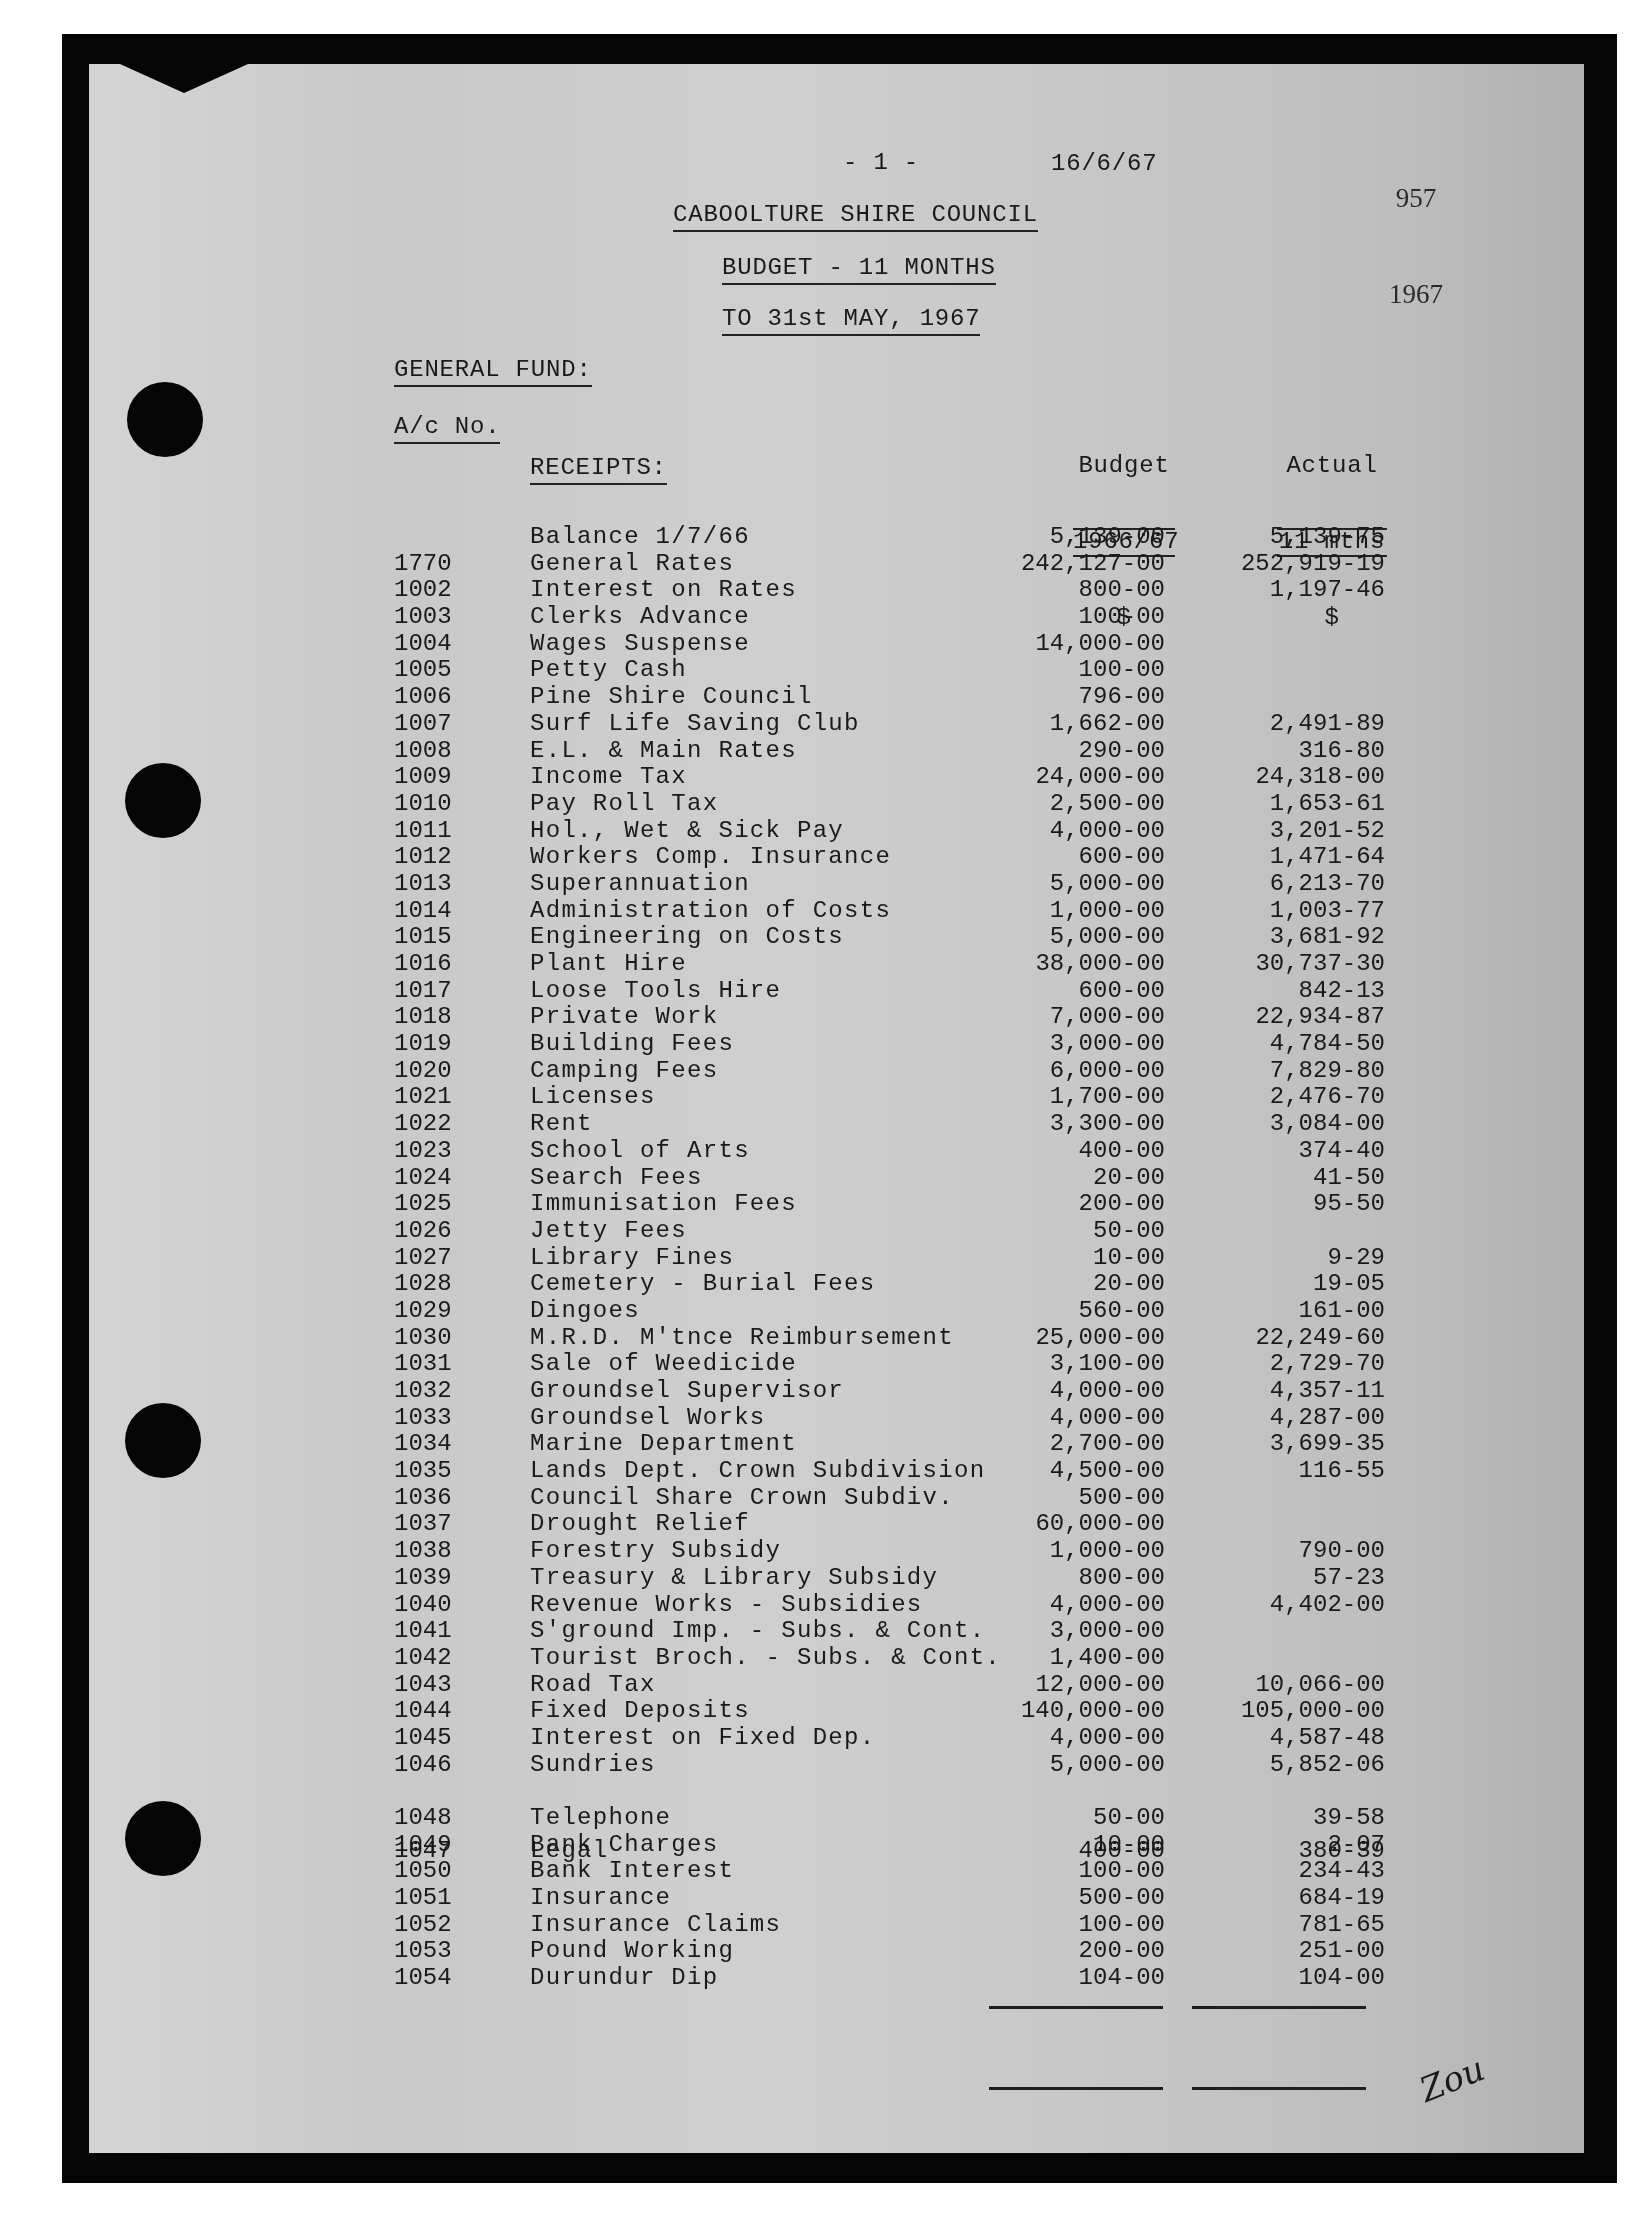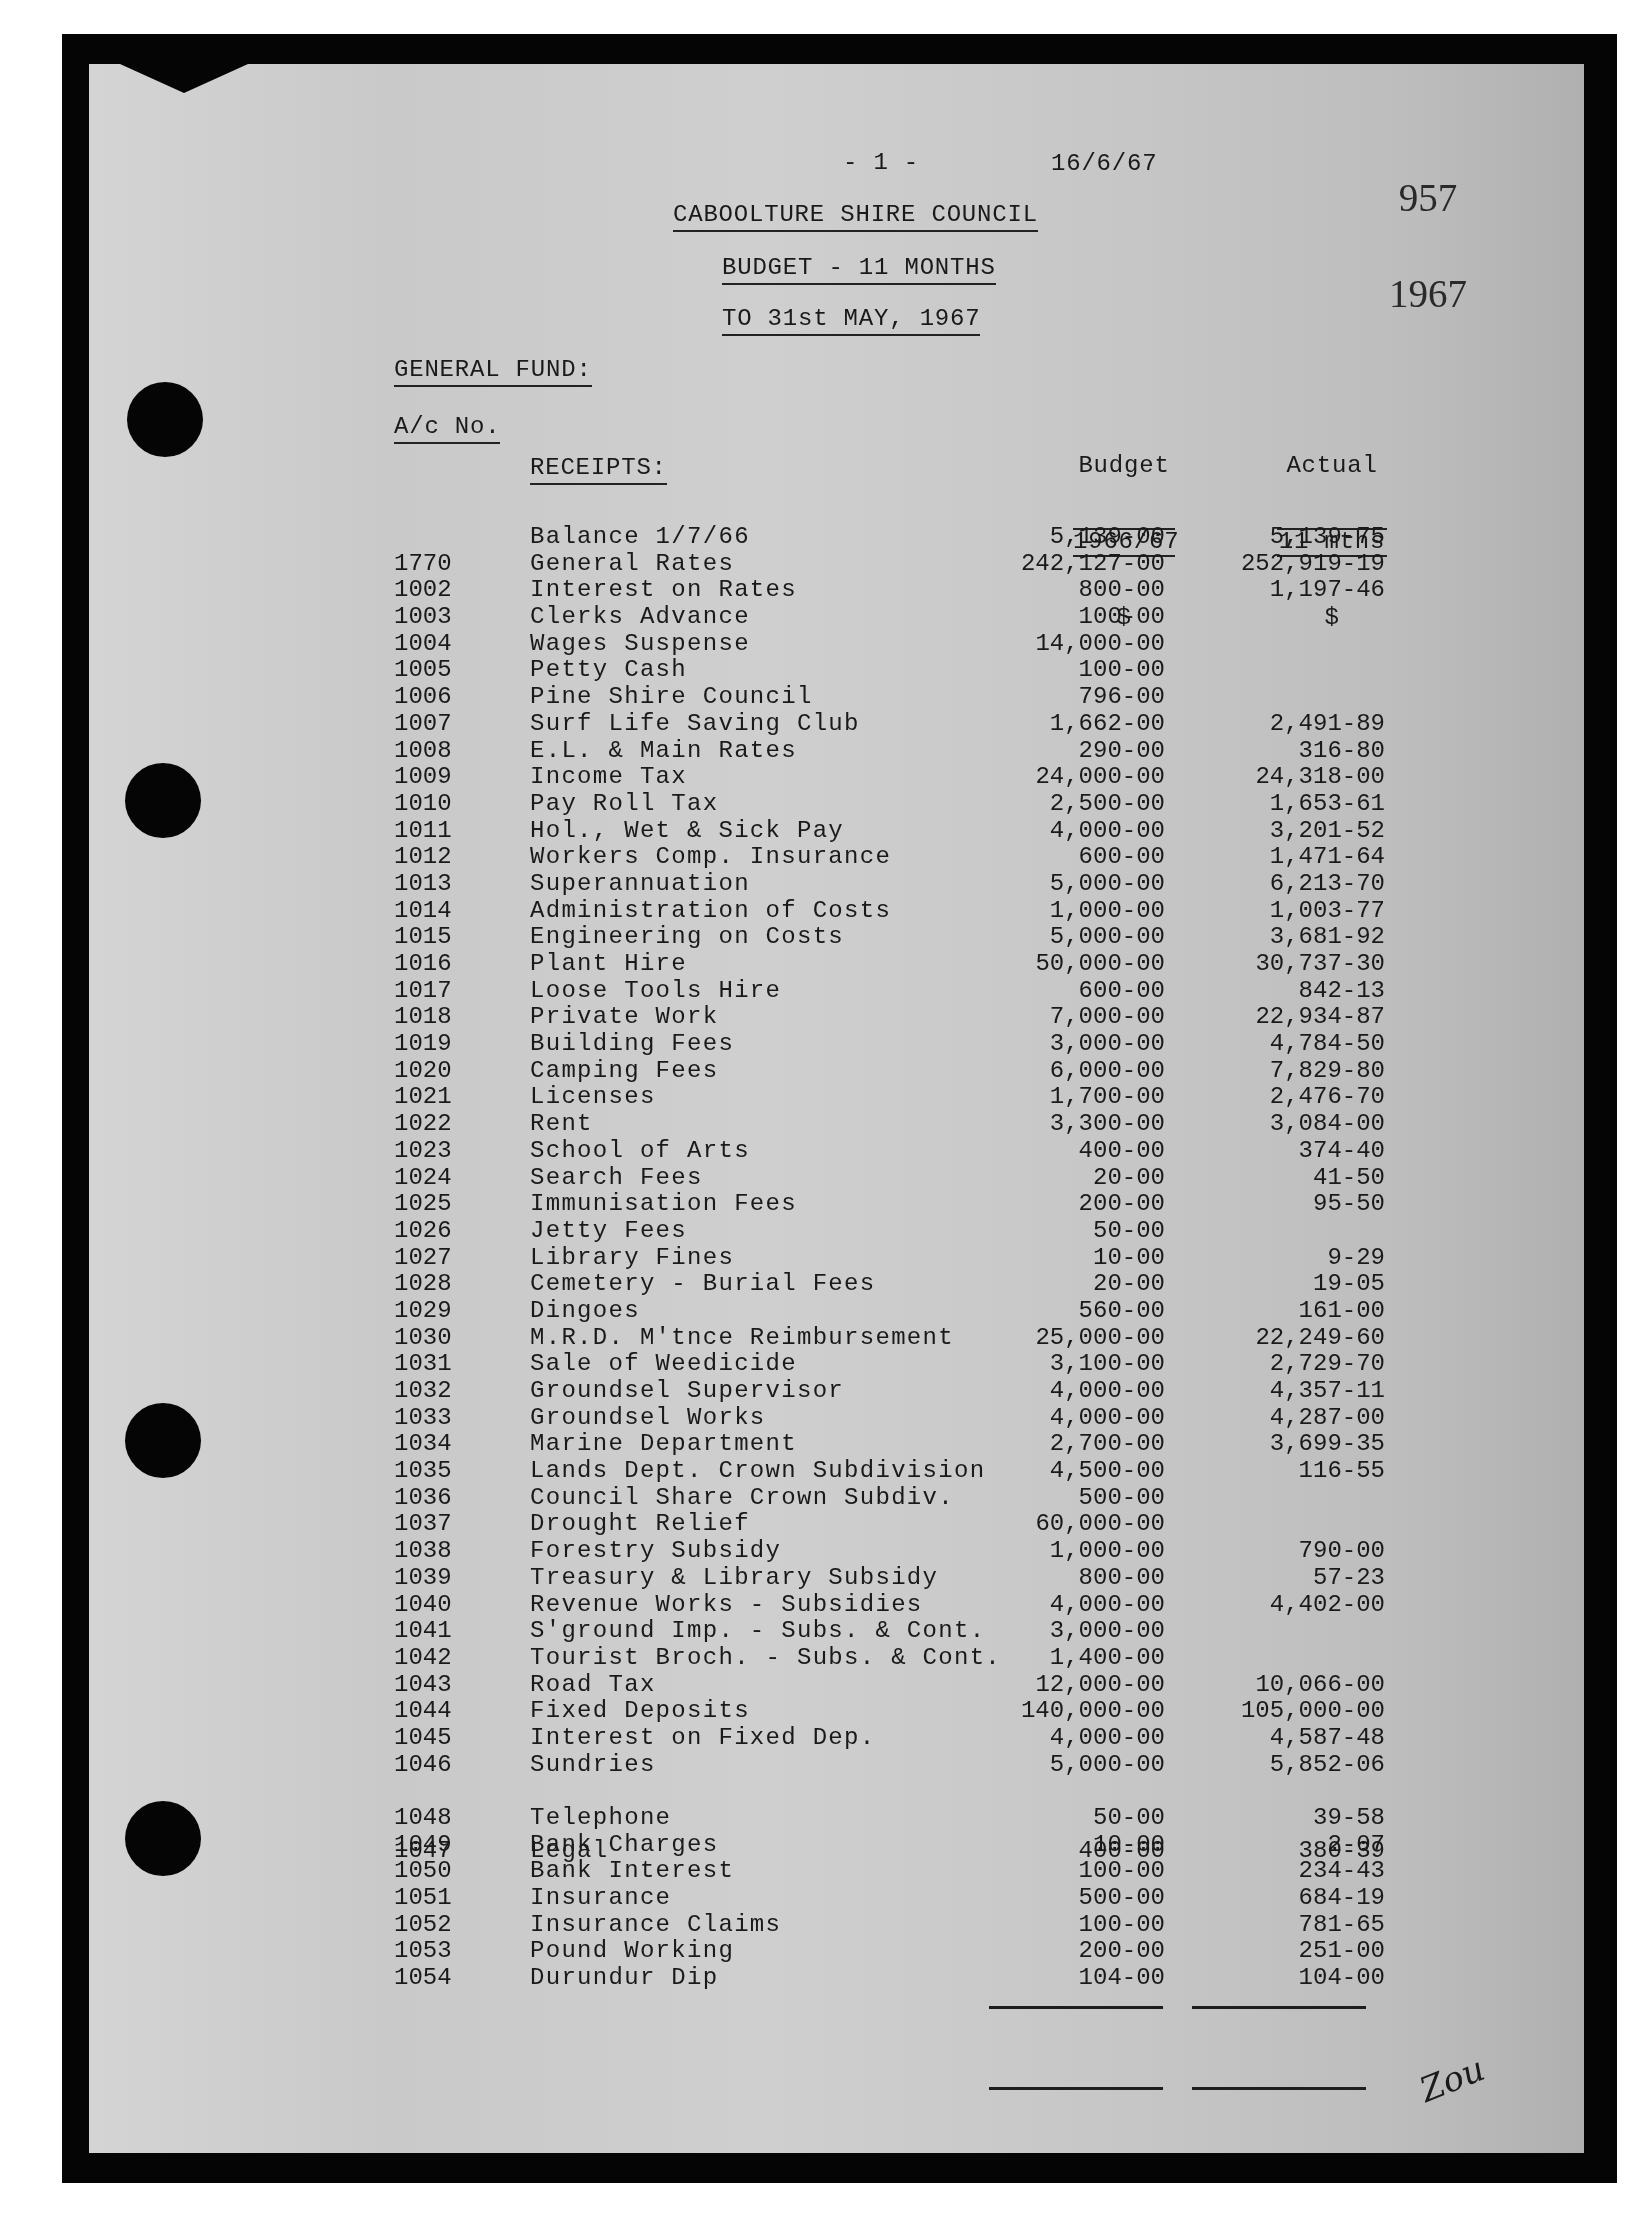--- a/index.html
+++ b/index.html
@@ -47,21 +47,21 @@
     }
     .row .acno { position: absolute; left: 305px; }
     .row .desc { position: absolute; left: 441px; letter-spacing: 1.3px; }
     .row .bud  { position: absolute; right: 419px; text-align: right; }
     .row .act  { position: absolute; right: 199px; text-align: right; }
     .rule {
       position: absolute; height: 2.5px; background: #1e1e1e;
     }
     .stamp {
       font-family: "Liberation Serif", "DejaVu Serif", serif;
-      font-size: 39px; line-height: 32px; color: #2a2a2a;
+      font-size: 27px; line-height: 32px; color: #2a2a2a;
       text-align: center;
     }
     .sig {
       font-family: "DejaVu Serif", serif;
       font-style: italic; font-size: 34px; color: #1a1a1a;
       transform: rotate(-22deg);
     }
   </style>
 </head>
 <body>
@@ -197,21 +197,21 @@
       </div>
       <div class="row" style="top: 860px;">
         <span class="acno">1015</span>
         <span class="desc">Engineering on Costs</span>
         <span class="bud">5,000-00</span>
         <span class="act">3,681-92</span>
       </div>
       <div class="row" style="top: 887px;">
         <span class="acno">1016</span>
         <span class="desc">Plant Hire</span>
-        <span class="bud">50,000-00</span>
+        <span class="bud">38,000-00</span>
         <span class="act">30,737-30</span>
       </div>
       <div class="row" style="top: 914px;">
         <span class="acno">1017</span>
         <span class="desc">Loose Tools Hire</span>
         <span class="bud">600-00</span>
         <span class="act">842-13</span>
       </div>
       <div class="row" style="top: 940px;">
         <span class="acno">1018</span>

